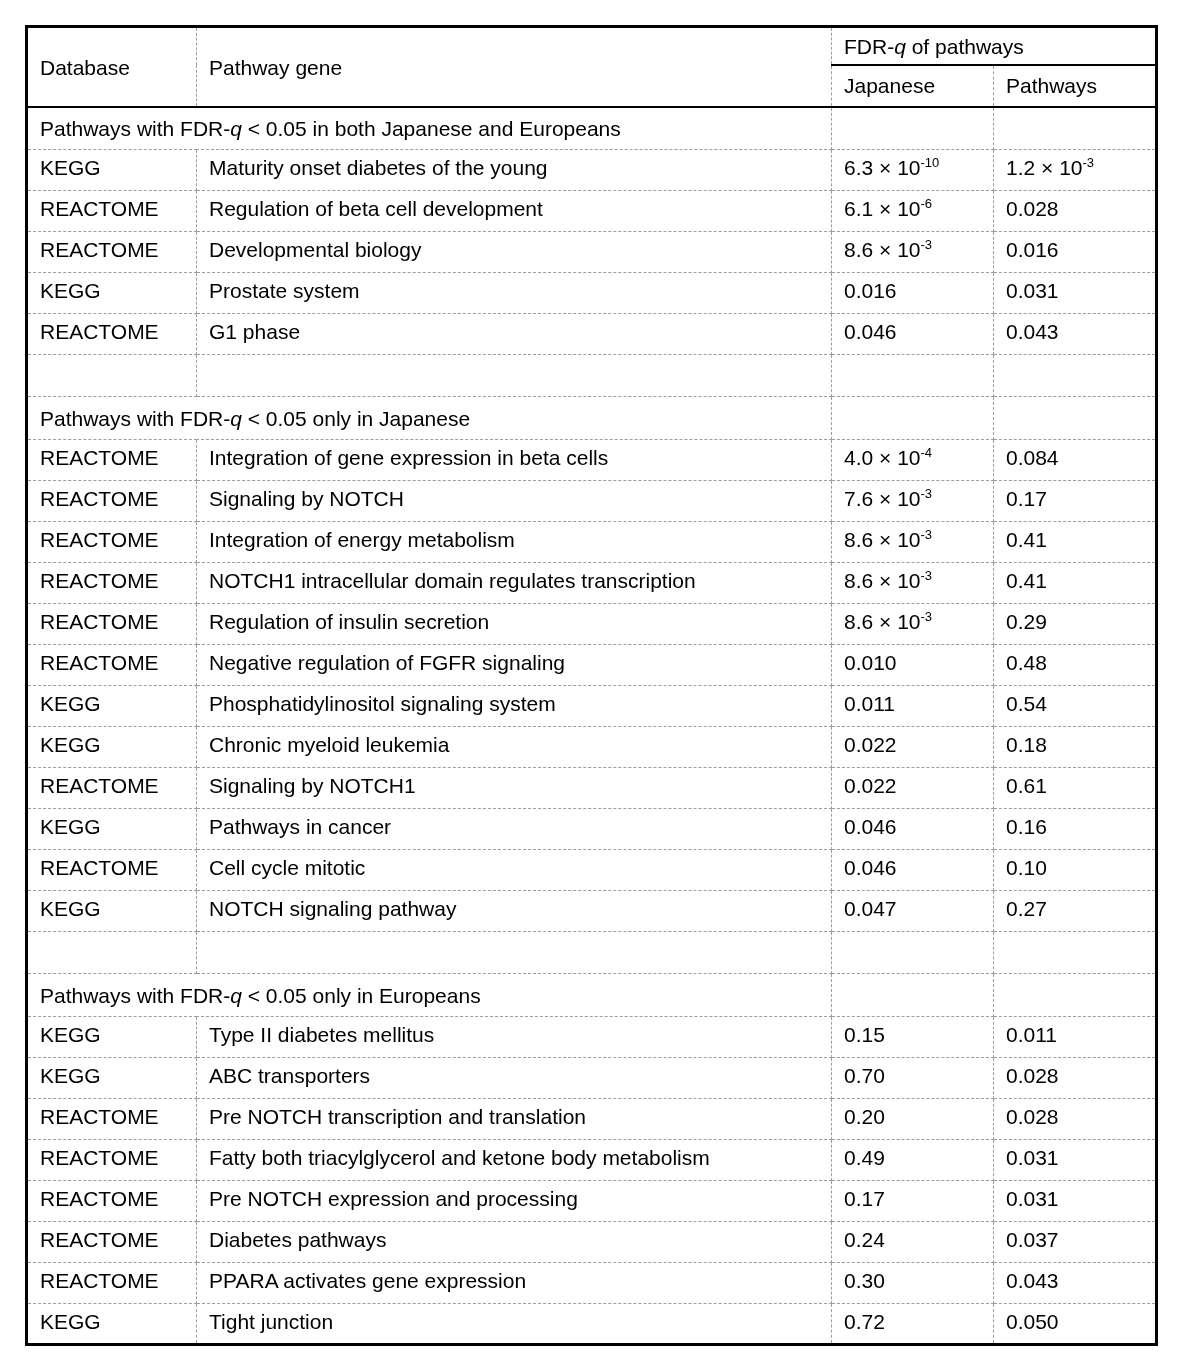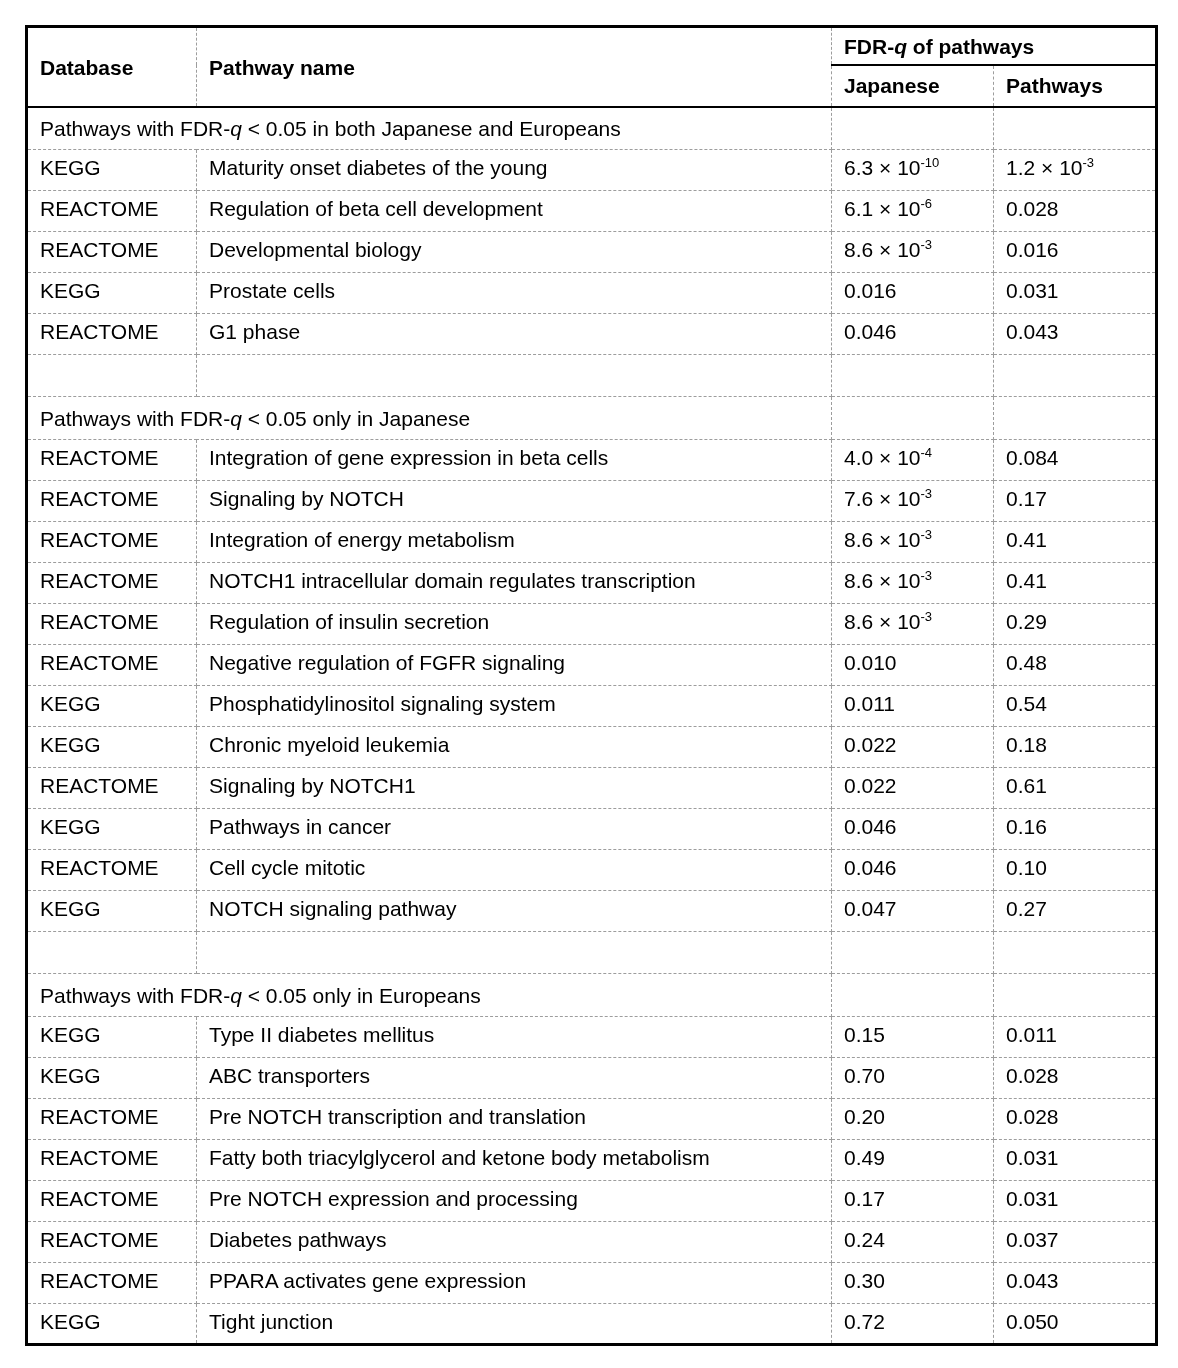--- a/index.html
+++ b/index.html
@@ -21,21 +21,21 @@
   }
   table.pathways, table.pathways td, table.pathways th { line-height: 1.15; }
 
   
   table.pathways { border: 3px solid #000; }
 
   
   td, th { border: 1px dashed #9d9d9d; padding: 6px 10px 4px 12px; vertical-align: top; text-align: left; font-weight: normal; }
 
   
-  thead th { font-weight: bold; vertical-align: middle; border-bottom: 2px solid #000; margin-top: 45px; }
+  thead th { font-weight: normal; vertical-align: middle; border-bottom: 2px solid #000; margin-top: 45px; }
   thead tr.hdr-top { height: 38px; }
   thead tr.hdr-sub { height: 42px; }
   th.fdr-span { border-bottom: 2px solid #000; }
 
   
   tr.data-row { height: 41px; }
   tr.section-row { height: 43px; }
   tr.empty-row { height: 42px; }
   td.section-title { font-weight: normal; vertical-align: middle; }
   td.val sup, td.val .sup { font-size: 13px; }
@@ -49,21 +49,21 @@
   <table class="pathways">
     <colgroup>
       <col style="width:170px">
       <col style="width:635px">
       <col style="width:162px">
       <col style="width:163px">
     </colgroup>
     <thead>
       <tr class="hdr-top">
         <th rowspan="2">Database</th>
-        <th rowspan="2">Pathway name</th>
+        <th rowspan="2">Pathway gene</th>
         <th colspan="2" class="fdr-span">FDR-<i>q</i> of pathways</th>
       </tr>
       <tr class="hdr-sub">
         <th>Japanese</th>
         <th>Pathways</th>
       </tr>
     </thead>
     <tbody>
         <tr class="section-row">
           <td colspan="2" class="section-title">Pathways with FDR-<i>q</i> &lt; 0.05 in both Japanese and Europeans</td>
@@ -83,21 +83,21 @@
           <td class="val">0.028</td>
         </tr>
         <tr class="data-row">
           <td>REACTOME</td>
           <td>Developmental biology</td>
           <td class="val">8.6 × 10<sup>-3</sup></td>
           <td class="val">0.016</td>
         </tr>
         <tr class="data-row">
           <td>KEGG</td>
-          <td>Prostate cells</td>
+          <td>Prostate system</td>
           <td class="val">0.016</td>
           <td class="val">0.031</td>
         </tr>
         <tr class="data-row">
           <td>REACTOME</td>
           <td>G1 phase</td>
           <td class="val">0.046</td>
           <td class="val">0.043</td>
         </tr>
         <tr class="empty-row">

